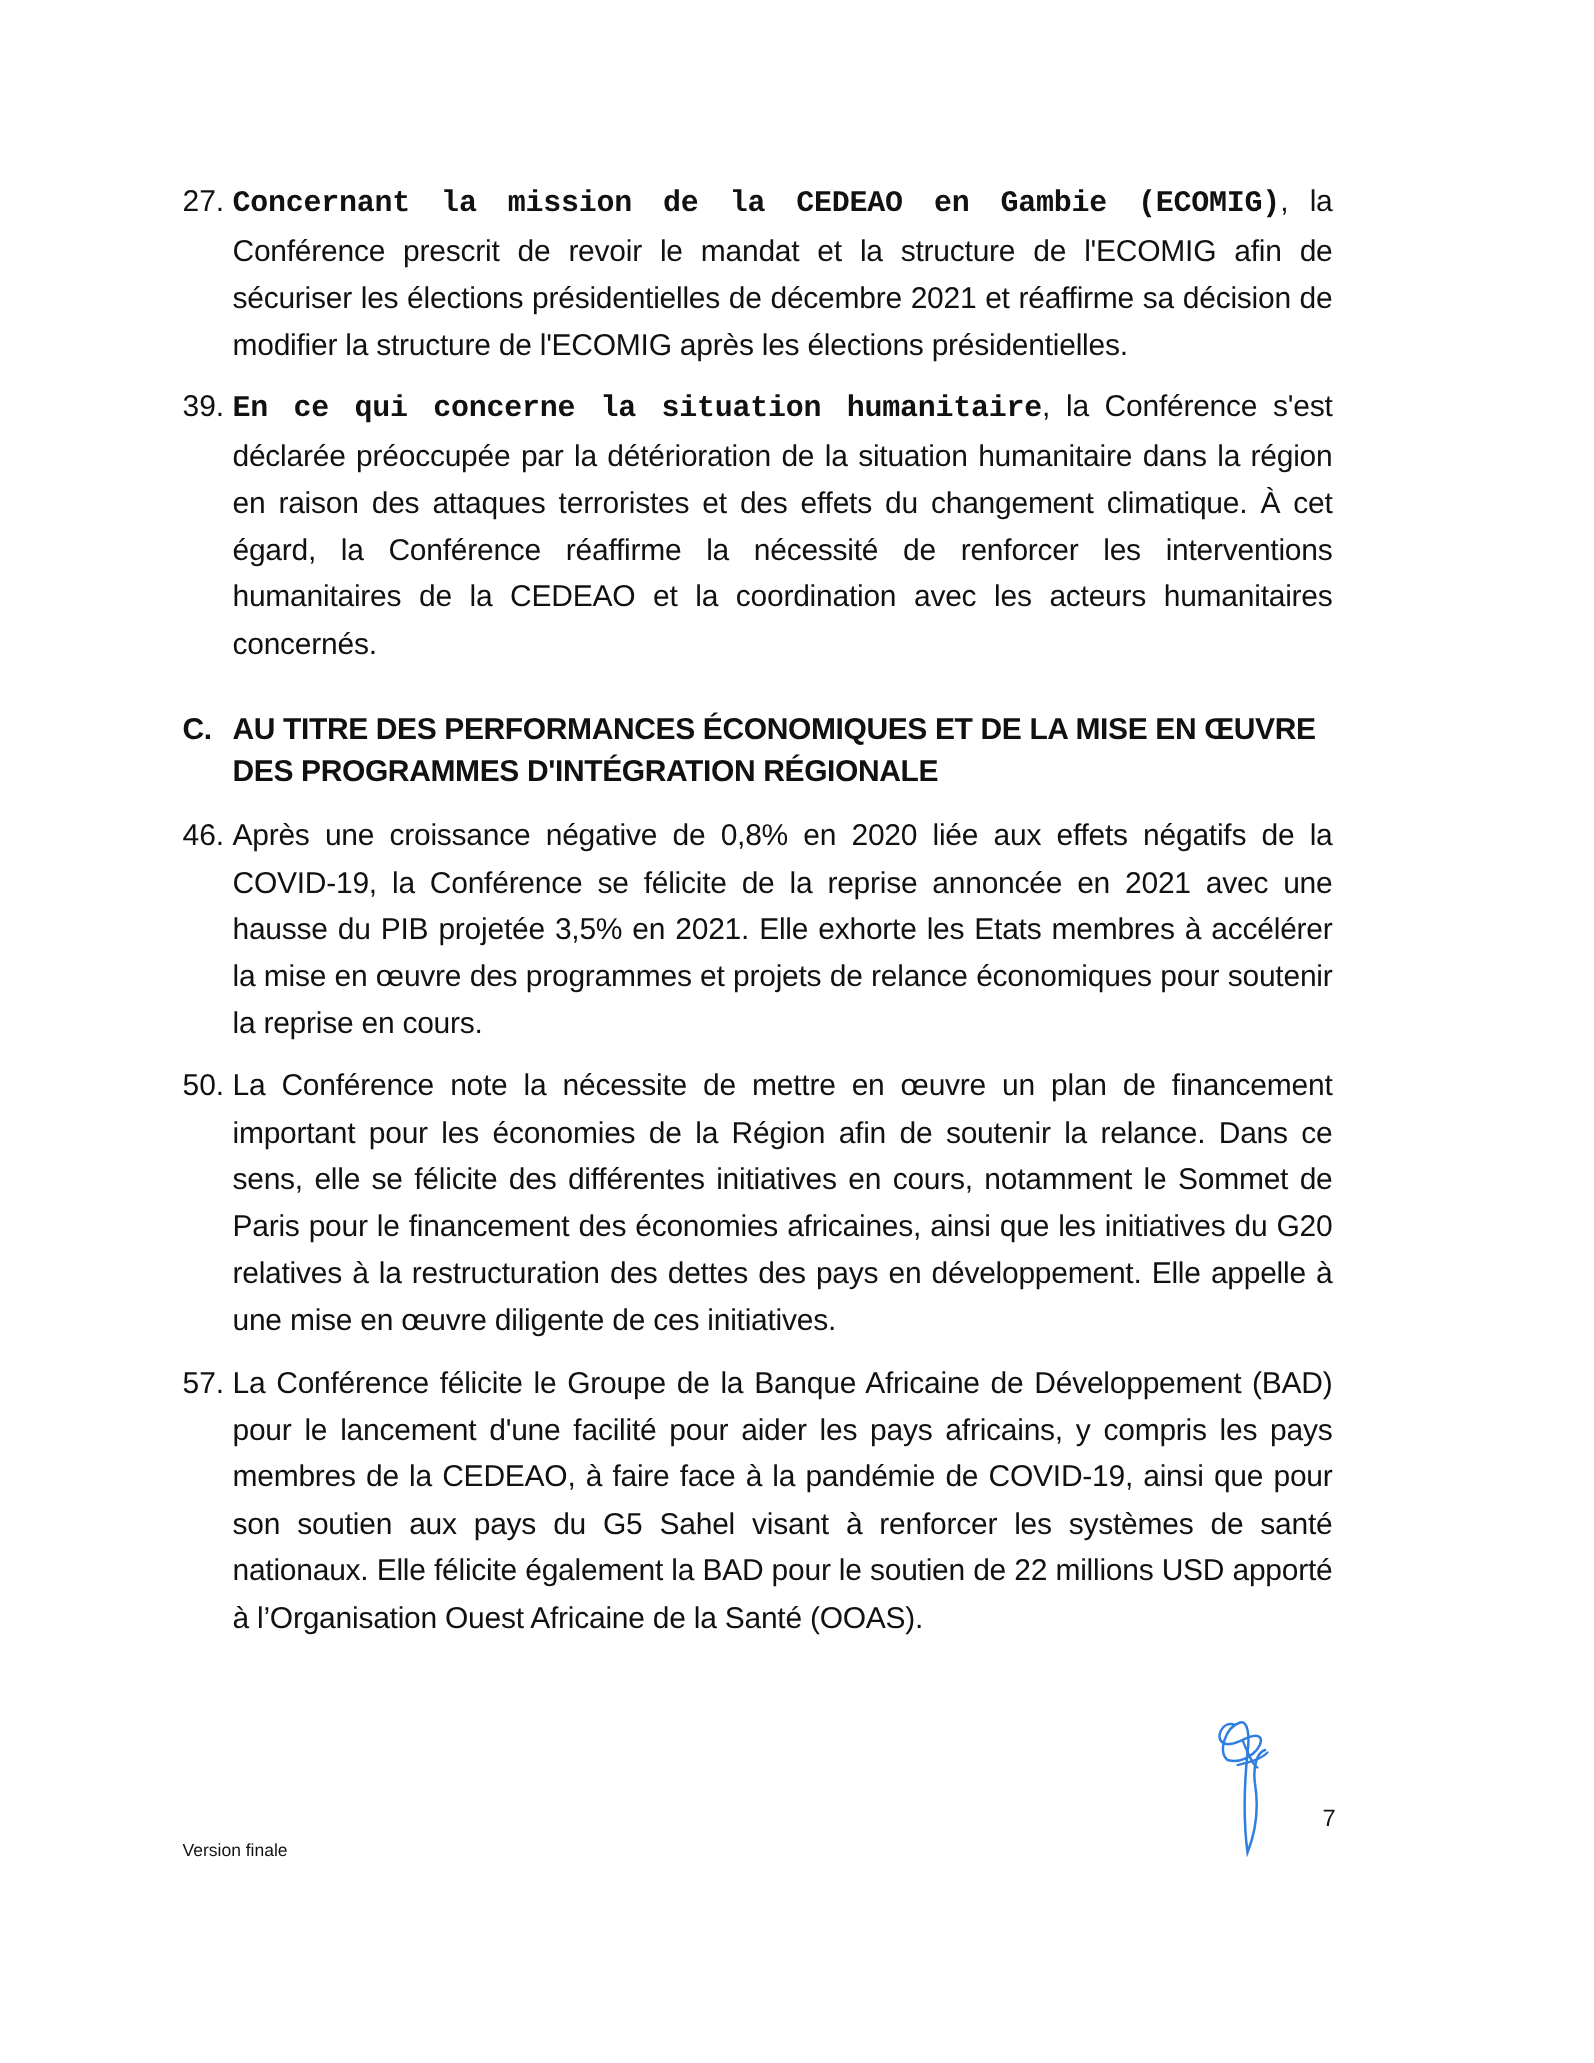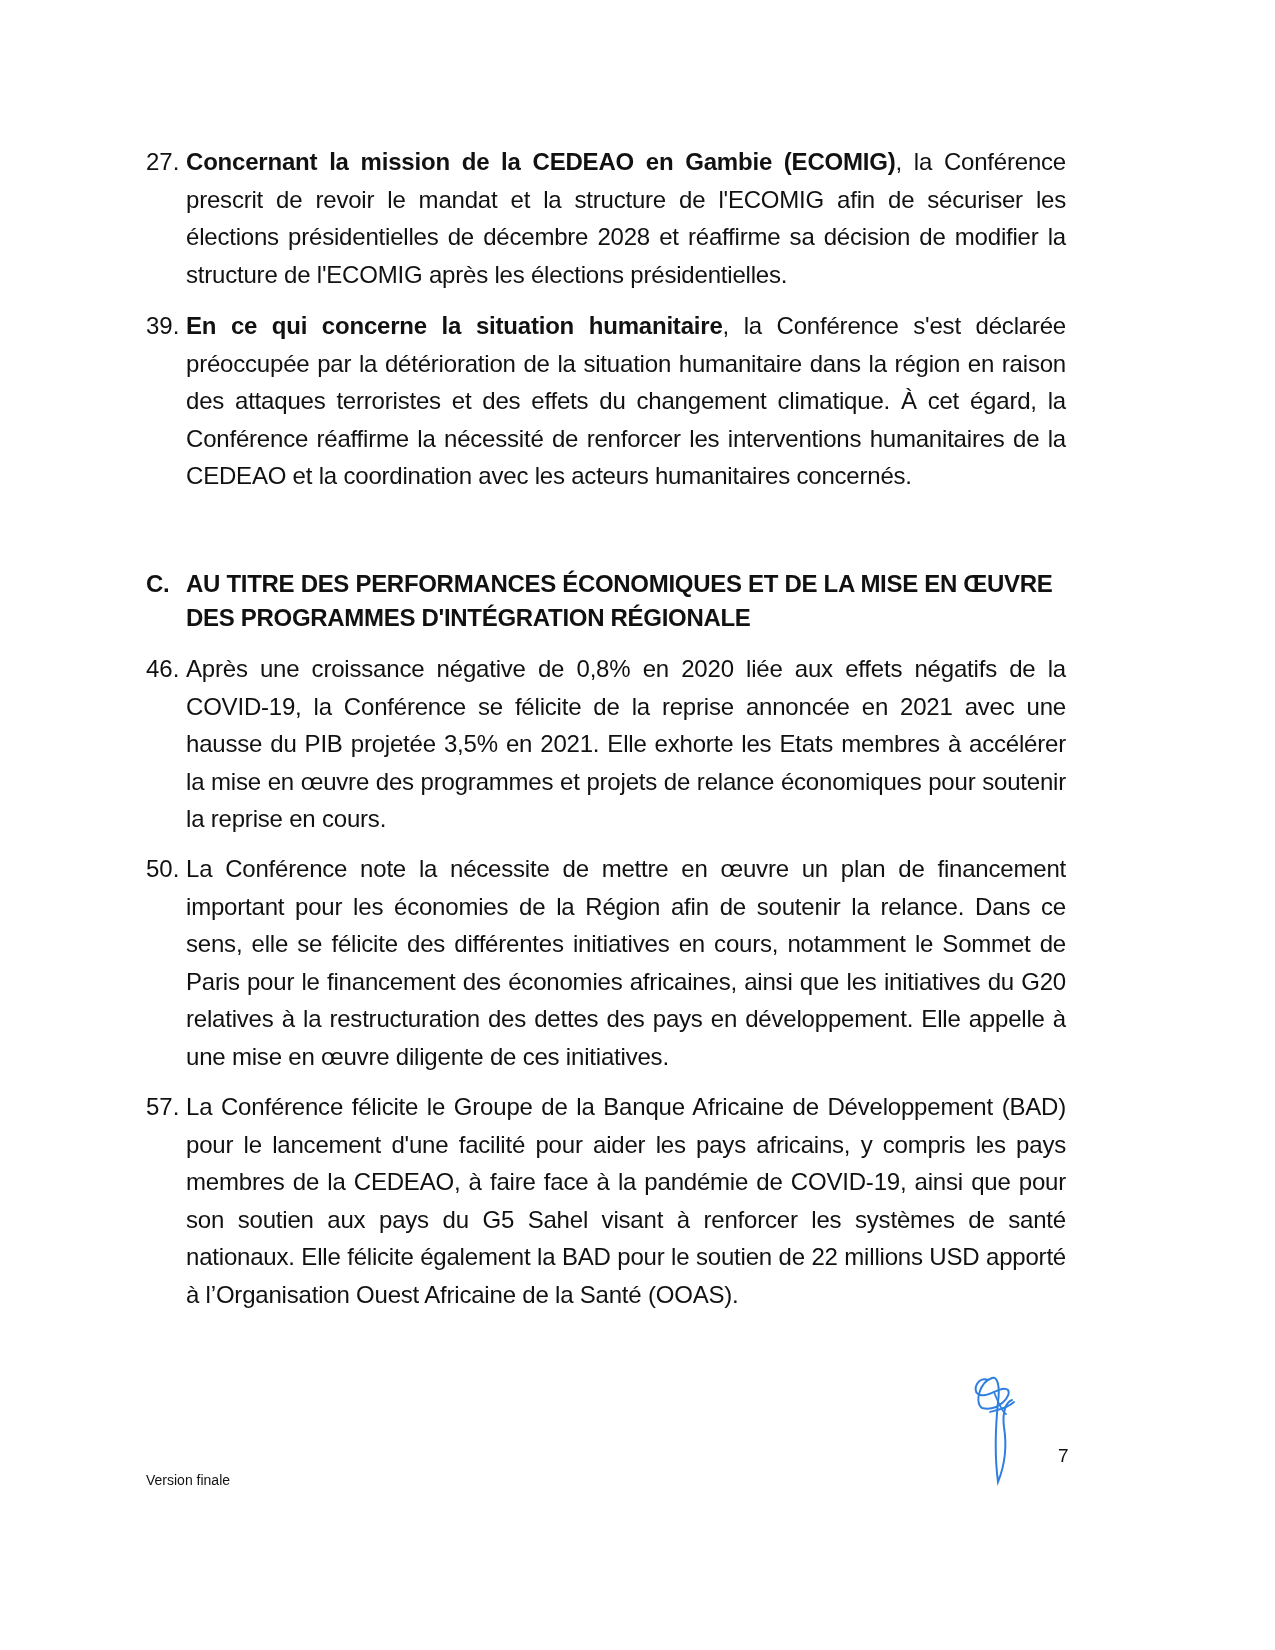--- a/index.html
+++ b/index.html
@@ -1,36 +1,36 @@
 <!DOCTYPE html>
 <html><head>
 <meta charset="utf-8">
 <style>
   html, body { margin: 0; padding: 0; background: #ffffff; }
   body { width: 1275px; height: 1650px; position: relative; font-family: "Liberation Sans", sans-serif; color: #111; overflow: hidden; }
   .page { position: absolute; left: 0; top: 0; width: 1143px; height: 1650px; }
   .para { position: absolute; left: 146px; width: 920px; font-size: 24px; line-height: 37.5px; }
   .num { position: absolute; left: 0; top: 0; width: 40px; }
   .body-text { margin-left: 40px; text-align: justify; text-align-last: left; letter-spacing: -0.2px; }
-  .body-text b { font-weight: bold; }
+  .body-text b { font-weight: bold; font-family: Liberation Mono, monospace; }
   .heading { position: absolute; left: 146px; width: 930px; font-size: 24px; line-height: 34px; font-weight: bold; letter-spacing: -0.3px; }
   .heading .letter { position: absolute; left: 0; top: 0; }
   .heading .htext { margin-left: 40px; }
   .footer { position: absolute; left: 146px; top: 1472px; font-size: 14px; }
   .pagenum { position: absolute; left: 1058px; top: 1445px; font-size: 19px; }
   .signature { position: absolute; left: 968px; top: 1372px; width: 60px; height: 120px; }
 </style>
 </head>
 <body>
 
 <div class="page">
 
   <div class="para" style="top:143px;">
     <span class="num">27.</span>
-    <div class="body-text"><b>Concernant la mission de la CEDEAO en Gambie (ECOMIG)</b><span>, la Conférence prescrit de revoir le mandat et la structure de l'ECOMIG afin de sécuriser les élections présidentielles de décembre 2028 et réaffirme sa décision de modifier la structure de l'ECOMIG après les élections présidentielles.</span></div>
+    <div class="body-text"><b>Concernant la mission de la CEDEAO en Gambie (ECOMIG)</b><span>, la Conférence prescrit de revoir le mandat et la structure de l'ECOMIG afin de sécuriser les élections présidentielles de décembre 2021 et réaffirme sa décision de modifier la structure de l'ECOMIG après les élections présidentielles.</span></div>
   </div>
 
   <div class="para" style="top:307px;">
     <span class="num">39.</span>
     <div class="body-text"><b>En ce qui concerne la situation humanitaire</b><span>, la Conférence s'est déclarée préoccupée par la détérioration de la situation humanitaire dans la région en raison des attaques terroristes et des effets du changement climatique. À cet égard, la Conférence réaffirme la nécessité de renforcer les interventions humanitaires de la CEDEAO et la coordination avec les acteurs humanitaires concernés.</span></div>
   </div>
 
   <div class="heading" style="top:567px;">
     <span class="letter">C.</span>
     <div class="htext">AU TITRE DES PERFORMANCES ÉCONOMIQUES ET DE LA MISE EN ŒUVRE DES PROGRAMMES D'INTÉGRATION RÉGIONALE</div>

